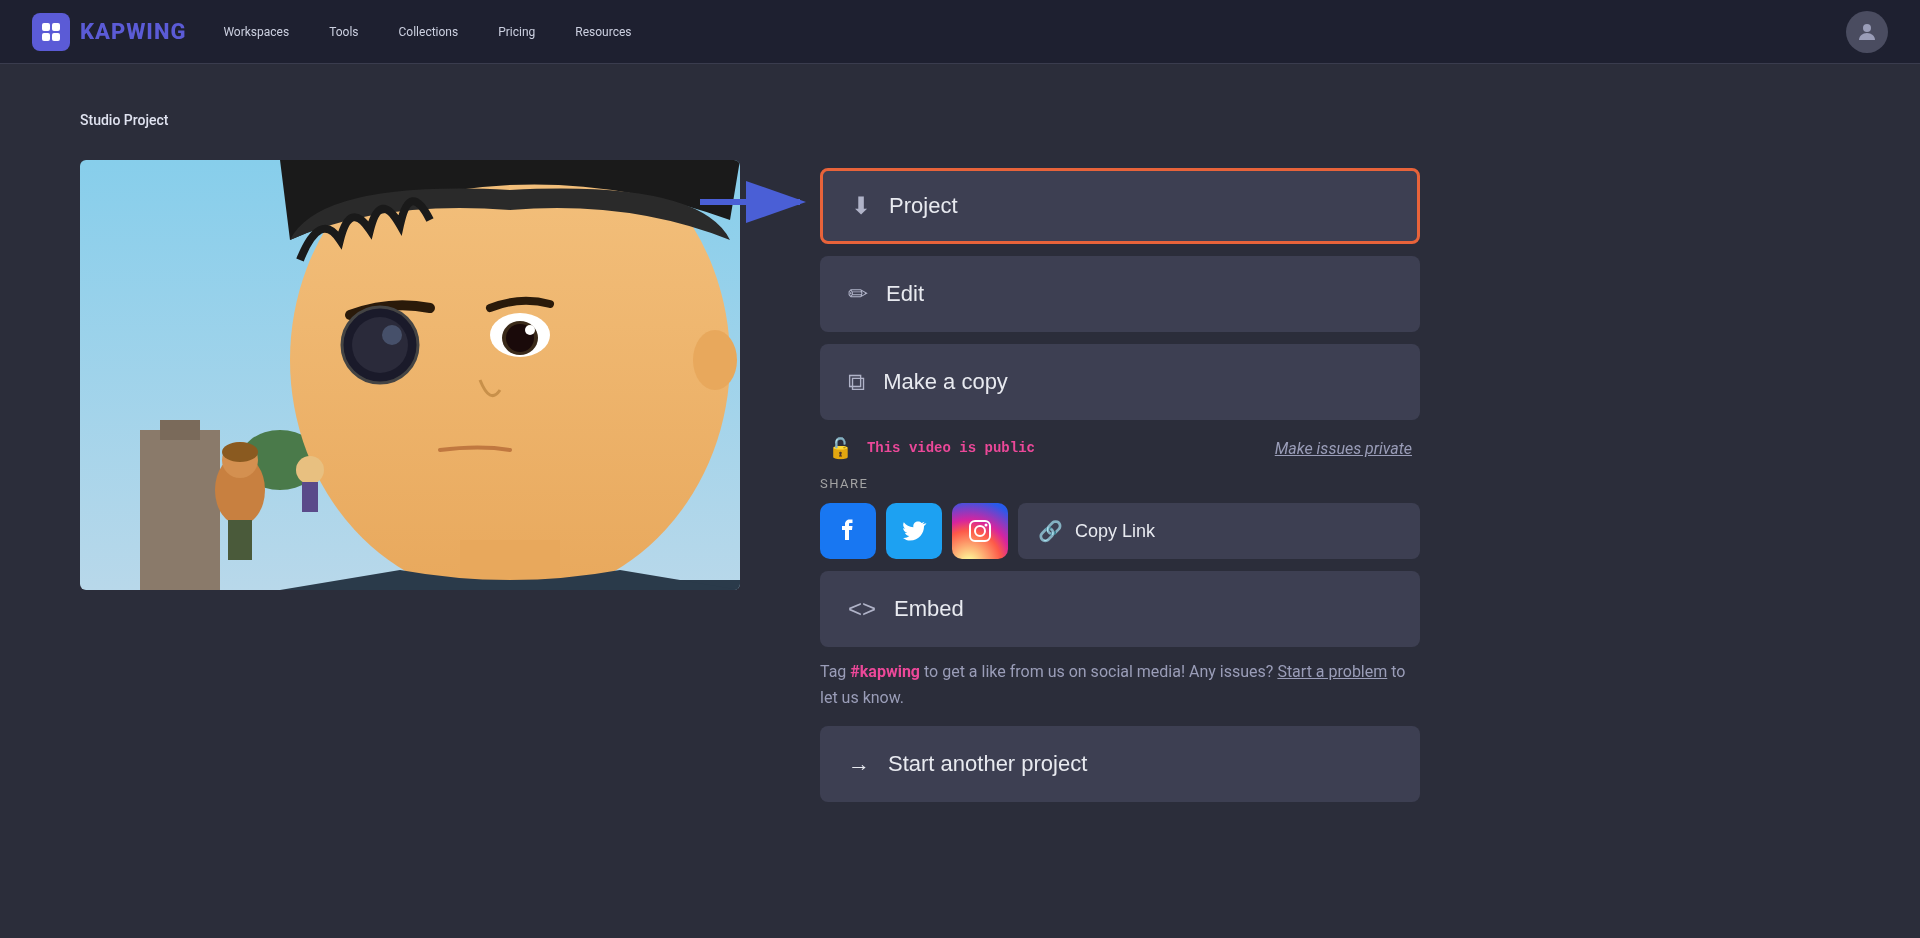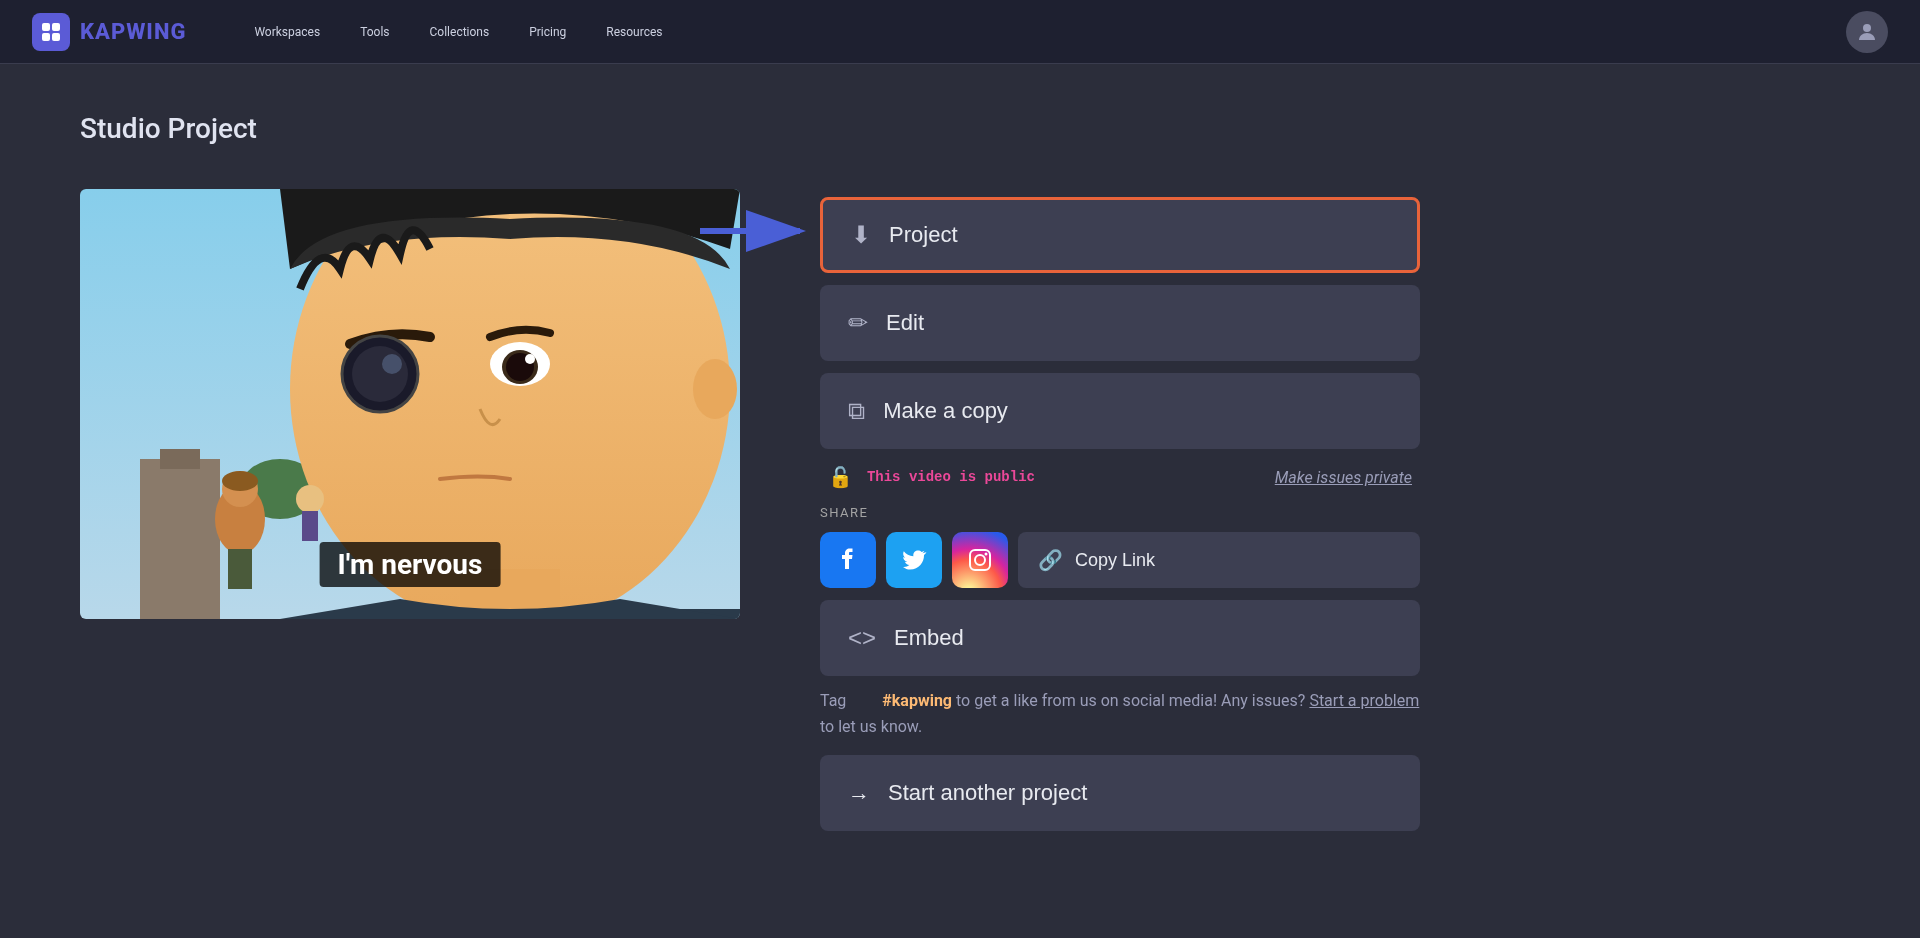--- a/index.html
+++ b/index.html
@@ -17,21 +17,21 @@
       height: 64px;
       display: flex;
       align-items: center;
       padding: 0 32px;
       border-bottom: 1px solid #3a3c4e;
     }
     .navbar-logo {
       display: flex;
       align-items: center;
       gap: 10px;
-      margin-right: 52px;
+      margin-right: 21px;
       text-decoration: none;
     }
     .logo-icon {
       width: 38px;
       height: 38px;
       background: #5b5bd6;
       border-radius: 8px;
       display: flex;
       align-items: center;
       justify-content: center;
@@ -69,24 +69,24 @@
       margin-left: auto;
     }
 
     
     .main-content {
       padding: 48px 80px;
       display: flex;
       flex-direction: column;
     }
     .page-title {
-      font-size: 28px;
+      font-size: 14px;
       font-weight: 500;
       color: #e0e3f0;
-      margin-bottom: 44px;
+      margin-bottom: 32px;
     }
     .content-row {
       display: flex;
       gap: 80px;
       align-items: flex-start;
     }
 
     
     .video-container {
       flex: 0 0 auto;
@@ -244,22 +244,21 @@
     }
 
     
     .tag-note {
       width: 600px;
       font-size: 16px;
       color: #9a9db8;
       line-height: 1.6;
     }
     .tag-note strong {
-      color: #fdba74;
-      margin-left: 32px;
+      color: #ec4899;
     }
     .tag-note a {
       color: #9a9db8;
       text-decoration: underline;
       cursor: pointer;
     }
 
     
     .start-project-btn {
       width: 600px;
@@ -372,21 +371,20 @@
 
           <ellipse cx="160" cy="330" rx="25" ry="35" fill="#c88040"></ellipse>
           <rect x="148" y="360" width="24" height="40" fill="#4a5a3a"></rect>
           <circle cx="160" cy="300" r="18" fill="#d49050"></circle>
 
           <ellipse cx="160" cy="292" rx="18" ry="10" fill="#8a5a20"></ellipse>
 
           <circle cx="230" cy="310" r="14" fill="#e8c080"></circle>
           <rect x="222" y="322" width="16" height="30" fill="#5a4a8a"></rect>
         </svg>
-        <div class="subtitle-overlay">I'm nervous</div>
       </div>
     </div>
 
     <div class="right-panel">
 
       <div class="arrow-container">
         <svg class="arrow-svg" viewBox="0 0 110 48" xmlns="http://www.w3.org/2000/svg">
           <defs>
             <marker id="arrowhead" markerWidth="10" markerHeight="7" refX="9" refY="3.5" orient="auto">
               <polygon points="0 0, 10 3.5, 0 7" fill="#4a5fd6"></polygon>

